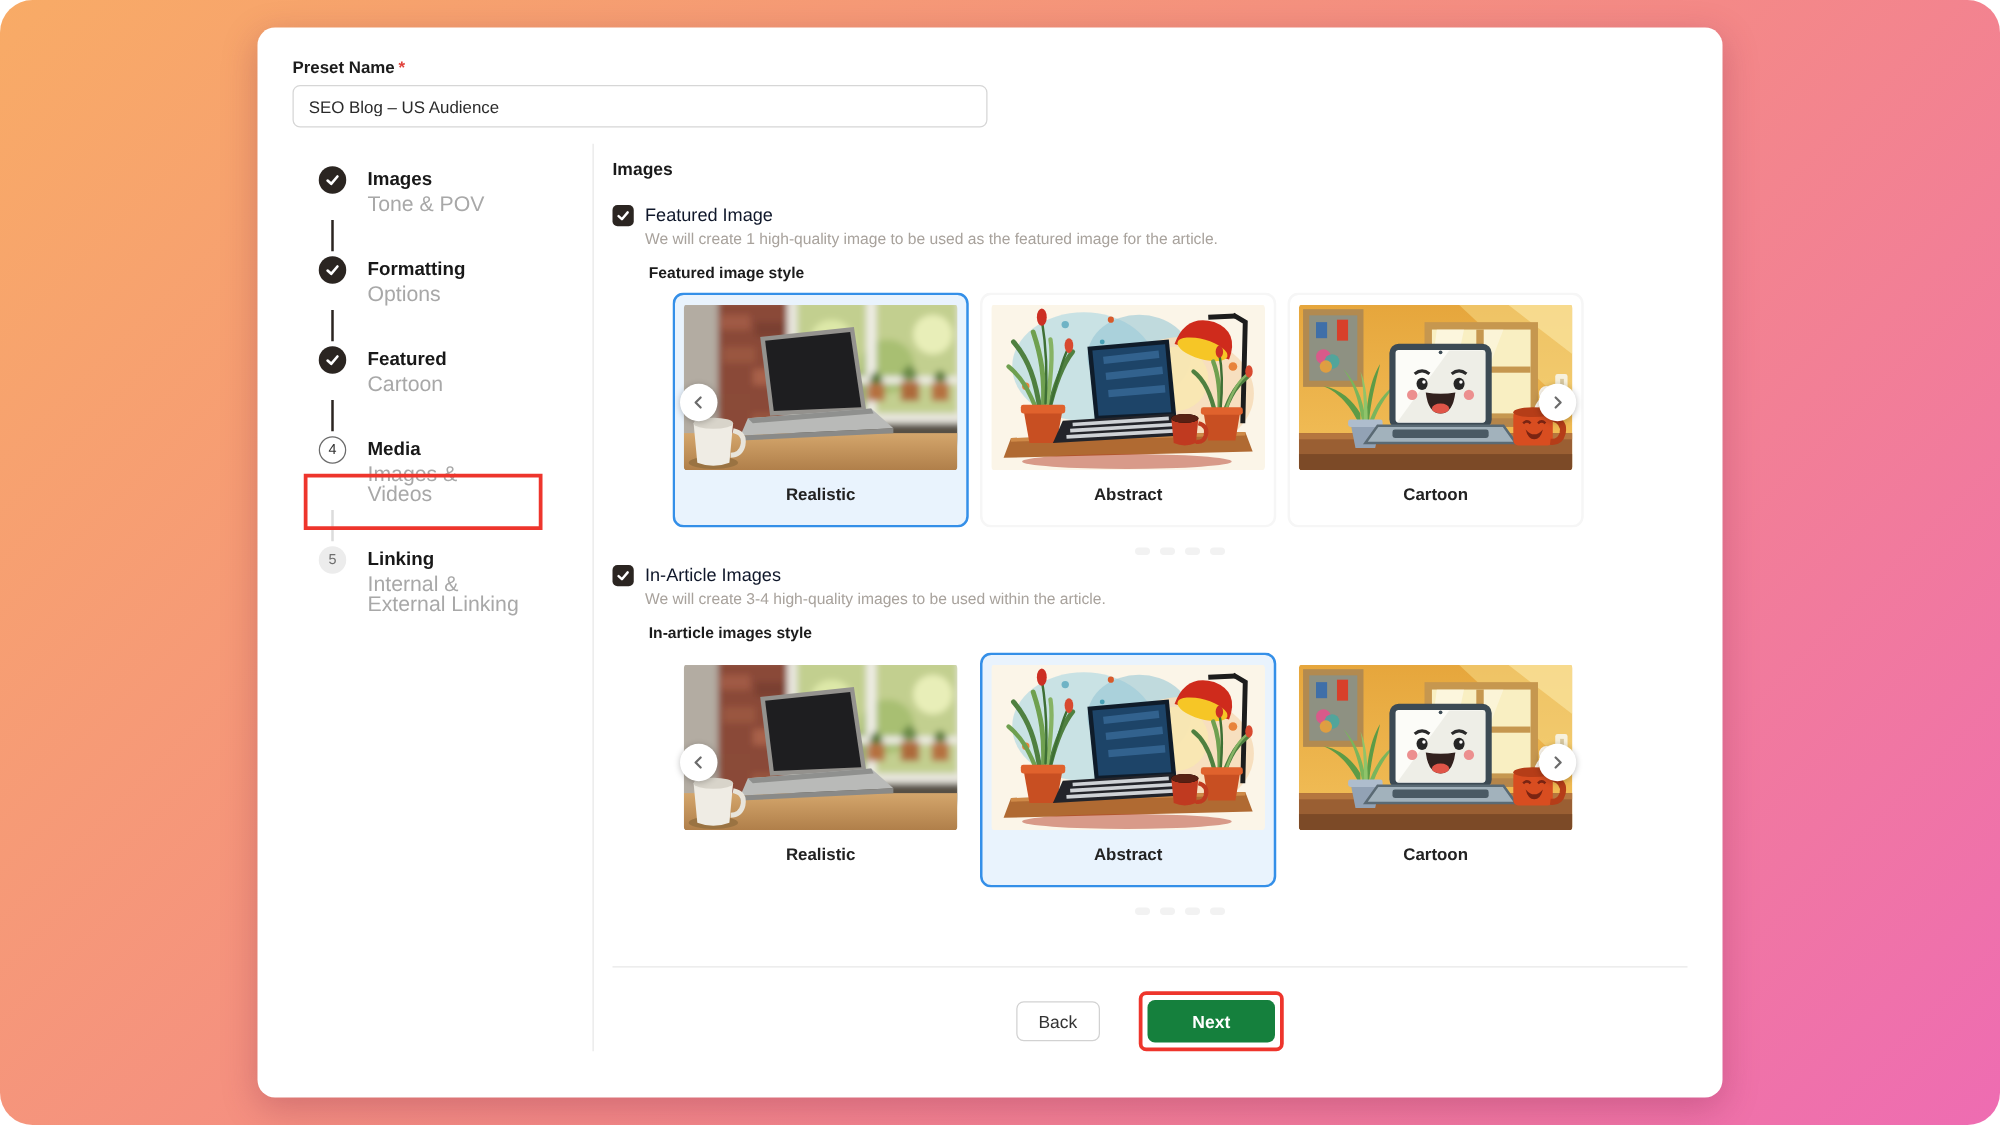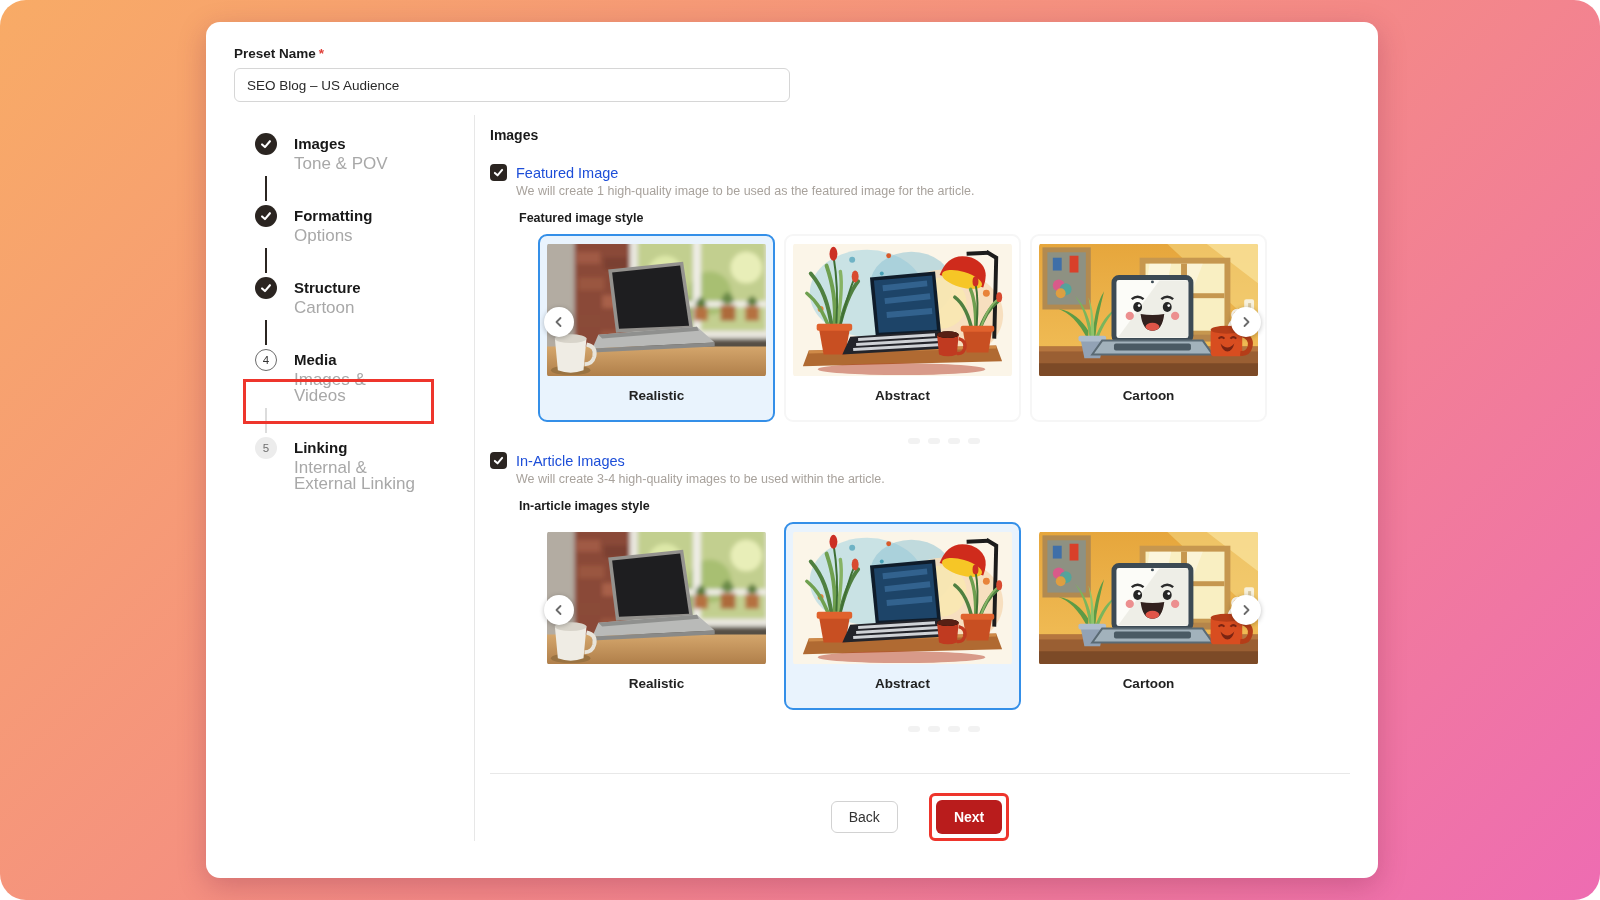--- a/index.html
+++ b/index.html
@@ -26,42 +26,42 @@
   .step-sub { font-size:17px; color:#a8a8a8; line-height:16px; margin-top:3px; }
   .connector { width:2px; height:25px; margin:4px 0 4px 10px; background:#2b2521; }
   .connector.light { background:#dcdcdc; }
 
   
   .main { flex:1; padding-left:15px; position:relative; }
   .main-heading { font-size:14px; font-weight:700; color:#1a1a1a; margin-top:12px; }
   .section { margin-top:21px; }
   .chk-row { display:flex; align-items:center; gap:9px; }
   .checkbox { width:17px; height:17px; border-radius:4px; background:#2b2521; display:flex; align-items:center; justify-content:center; flex-shrink:0; }
-  .chk-label { font-size:14.5px; color:#1d4ed8; }
+  .chk-label { font-size:14.5px; color:#0f172a; }
   .chk-desc { margin:3px 0 0 26px; font-size:12.5px; color:#a8a29c; }
   .style-label { margin:13px 0 0 29px; font-size:12.5px; font-weight:700; color:#1c1c1c; }
   .carousel { position:relative; margin:9px 0 0 48px; width:730px; overflow:hidden; }
   .card-row { display:flex; gap:9px;align-items:center; }
   .opt-card { width:237px; flex-shrink:0; border:2px solid #f6f6f6; background:#fff; border-radius:9px; padding:7px 7px 0 7px; }
   .opt-card.selected { border-color:#348fe8; background:#e9f3fd; }
   .opt-card.plain { border-color:transparent; background:transparent; }
   .thumb { display:block; width:100%; height:134px; border-radius:4px; }
   .opt-label { text-align:center; font-size:13.5px; font-weight:700; color:#222; padding:11px 0 17px; }
   .nav-btn { position:absolute; width:30px; height:30px; border-radius:50%; background:#fff; box-shadow:0 1px 5px rgba(0,0,0,.25); border:none; display:flex; align-items:center; justify-content:center; cursor:pointer; top:73px; }
   .nav-btn.prev { left:6px; }
   .nav-btn.next { right:7px; }
   .dots { display:flex; gap:8px; justify-content:center; margin-top:16px; }
   .dot { width:12px; height:6px; border-radius:3px; background:#f2f2f2; }
 
   
   .footer-divider { border-top:1px solid #e8e8e8; margin-top:41px; }
   .footer { display:flex; justify-content:center; align-items:center; gap:31px; margin-top:19px; }
   .btn-back { background:#fff; border:1px solid #d2d2d2; border-radius:6px; padding:7px 17px; font-size:14px; color:#333; font-family:"Liberation Sans",sans-serif; cursor:pointer; }
   .red-wrap { border:3px solid #ee352c; border-radius:6px; padding:4px; display:inline-flex; }
-  .btn-next { background:#b91c1c; color:#fff; border:none; border-radius:6px; padding:9px 18px; font-size:14px; font-weight:700; font-family:"Liberation Sans",sans-serif; cursor:pointer; }
+  .btn-next { background:#15803d; color:#fff; border:none; border-radius:6px; padding:9px 36px; font-size:14px; font-weight:700; font-family:"Liberation Sans",sans-serif; cursor:pointer; }
 
   .media-annotation { position:absolute; left:37px; top:357px; width:191px; height:45px; border:3px solid #ee352c; pointer-events:none; }
 </style>
 </head>
 <body>
 
 <svg width="0" height="0" style="position:absolute" aria-hidden="true">
   <defs>
     <filter id="blur3" x="-20%" y="-20%" width="140%" height="140%">
         <feGaussianBlur stdDeviation="2.4"></feGaussianBlur>
@@ -270,21 +270,21 @@
         </div>
         <div class="connector"></div>
 
         <div class="step">
           <div class="step-circle done">
               <svg width="14" height="14">
                 <use href="#check"></use>
               </svg>
             </div>
           <div class="step-texts">
-            <div class="step-title">Structure</div>
+            <div class="step-title">Featured</div>
             <div class="step-sub">Cartoon</div>
           </div>
         </div>
         <div class="connector"></div>
 
         <div class="step">
           <div class="step-circle current">4</div>
           <div class="step-texts">
             <div class="step-title">Media</div>
             <div class="step-sub">Images &amp; Videos</div>

